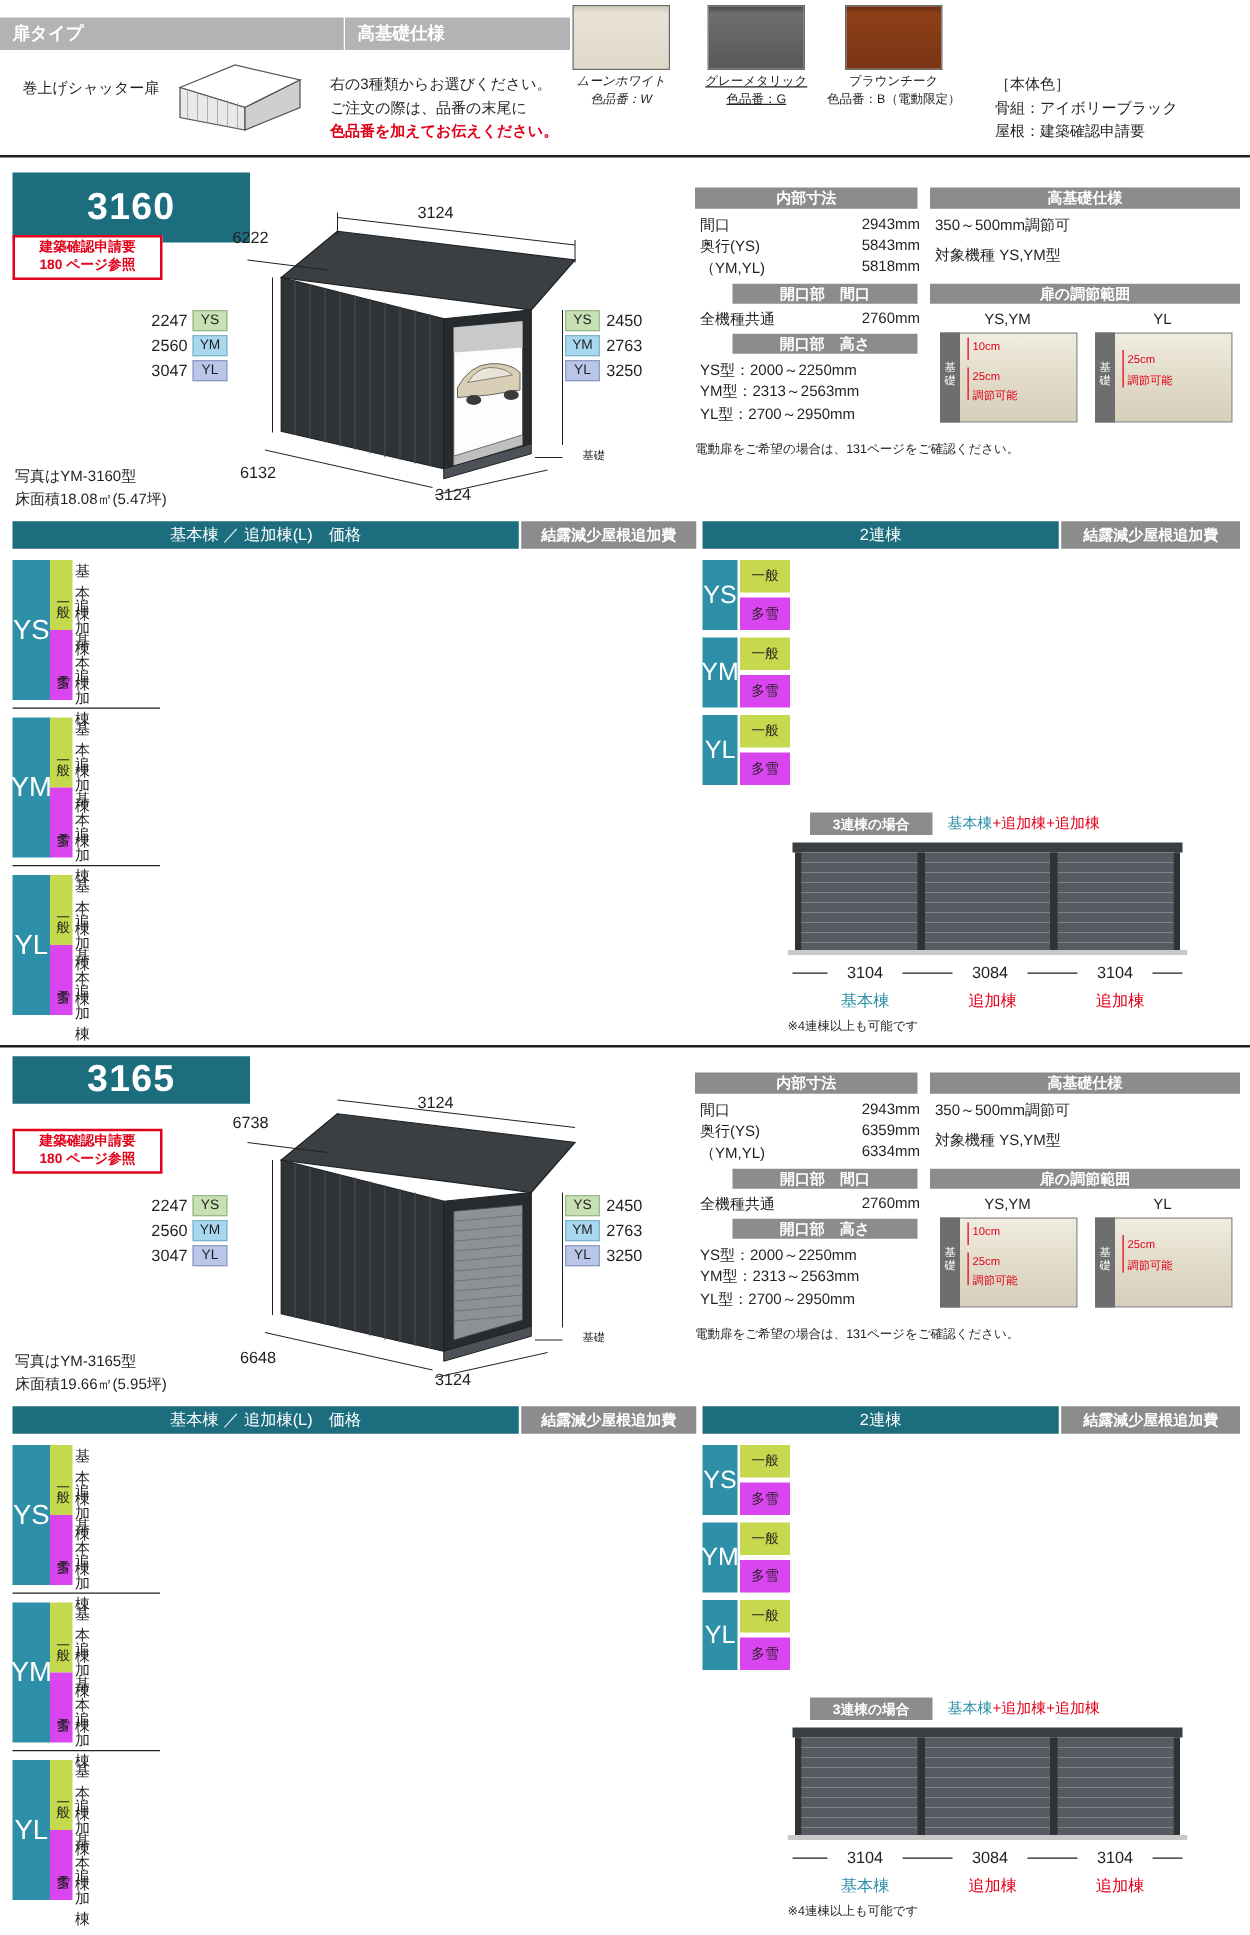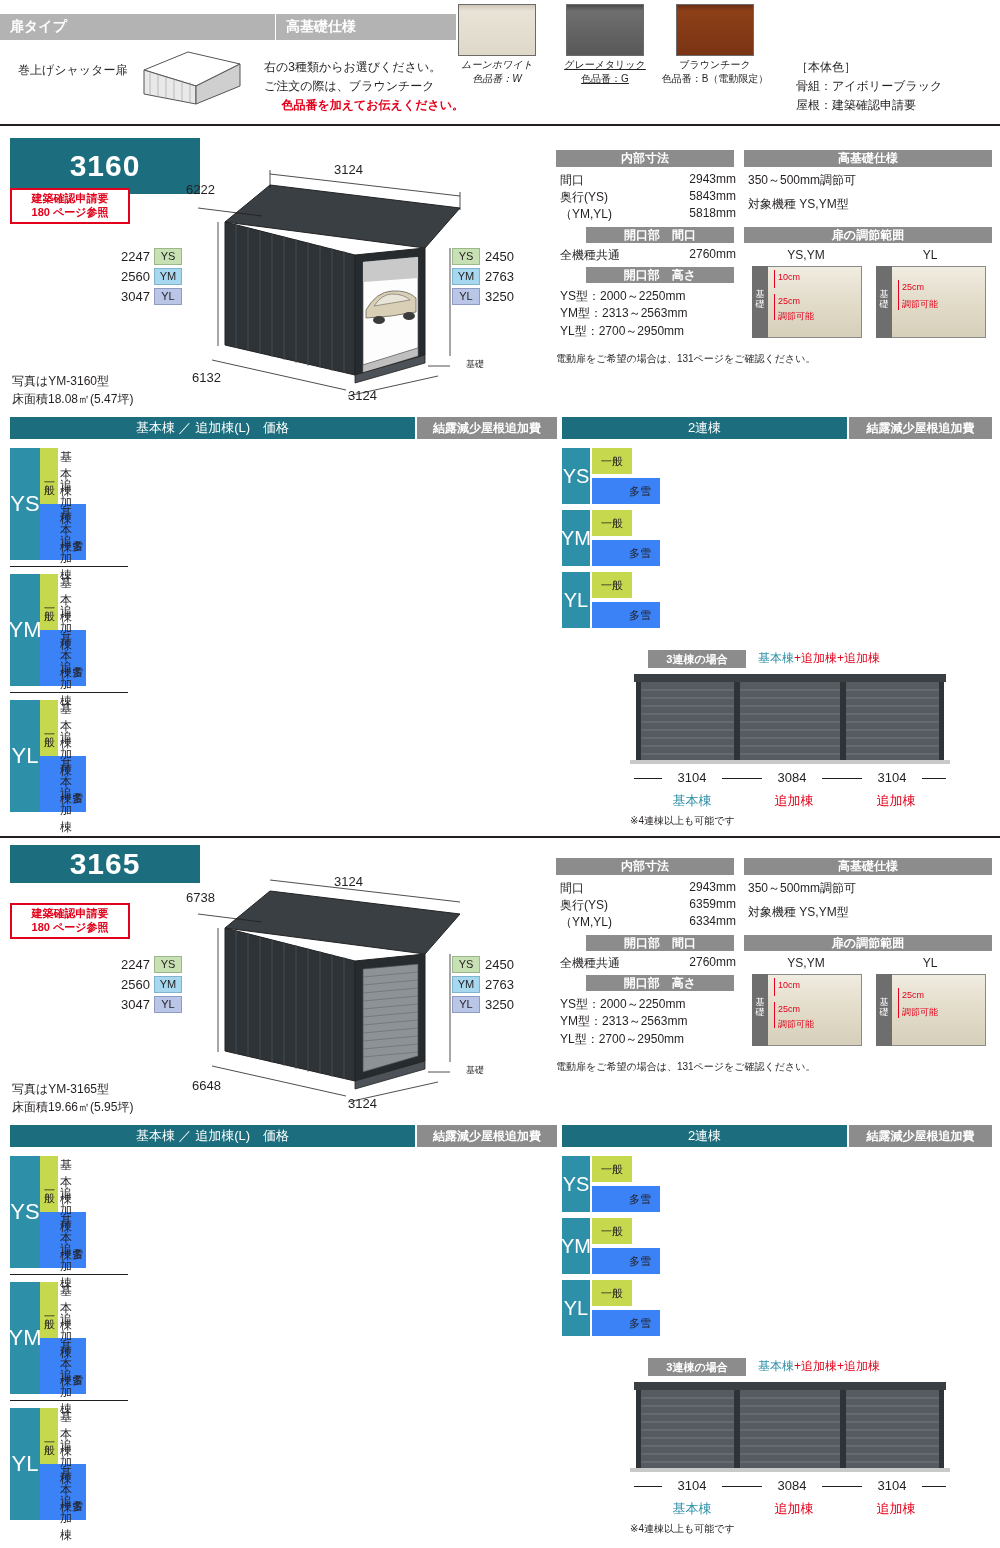--- a/index.html
+++ b/index.html
@@ -12,34 +12,34 @@
   .abs{position:absolute;}
   .hdrbar{background:#b3b3b3;color:#ffffff;font-weight:bold;font-size:14px;
           display:flex;align-items:center;padding-left:10px;}
   .graybar{background:#8c8c8c;color:#fff;font-size:12px;display:flex;
            align-items:center;justify-content:center;font-weight:bold;}
   .tealbar{background:#1c6e7e;color:#fff;}
   .small{font-size:10px;}
   .xsmall{font-size:9px;}
   .red{color:#e2001a;}
   .center{text-align:center;}
-  .bold{font-weight:bold;text-align:right;}
+  .bold{font-weight:bold;}
   .line{background:#231f20;}
   .ttl-num{font-family:"Liberation Sans",sans-serif;font-size:30px;color:#ffffff;
            font-weight:bold;letter-spacing:1px;}
 
   
   .swatch{width:78px;height:52px;border:1px solid #6b6b6b;box-sizing:border-box;}
   .sw-white{background:linear-gradient(180deg,#cfc8b8 0%,#e8e3d6 12%,#ded8c9 100%);}
   .sw-gray{background:linear-gradient(180deg,#4a4a4a 0%,#6e6e6e 12%,#585858 100%);}
   .sw-brown{background:linear-gradient(180deg,#6b2d12 0%,#8d3f18 12%,#7a3414 100%);}
 
   .tealcell{background:#2d8fa8;color:#fff;}
   .greencell{background:#c6d94e;}
-  .skycell{background:#3b82f6;padding-left:28px;}
+  .skycell{background:#d946ef;}
 
   .codebadge{border:2px solid #e2001a;color:#e2001a;font-size:11px;font-weight:bold;
              text-align:center;line-height:1.25;padding:2px 4px;background:#fff;}
 
   .dimline{height:1px;background:#231f20;}
 </style>
 </head>
 <body>
 
 <div class="abs hdrbar" style="left:0;top:14px;width:265px;height:26px;">
@@ -59,21 +59,21 @@
     <line x1="46" y1="34" x2="46" y2="55"></line>
       <line x1="54" y1="36" x2="54" y2="57"></line>
   </g>
 </svg>
 
 <div class="abs hdrbar" style="left:276px;top:14px;width:170px;height:26px;">
   <span>高基礎仕様</span>
 </div>
 <div class="abs" style="left:264px;top:58px;width:200px;line-height:1.6;">
   <div>右の3種類からお選びください。</div>
-  <div>ご注文の際は、ブラウンチーク</div>
+  <div>ご注文の際は、品番の末尾に</div>
   <div class="red bold">色品番を加えてお伝えください。</div>
 </div>
 
 <div class="abs" style="left:458px;top:4px;font-style:italic;">
   <div class="swatch sw-white"></div>
   <div class="small center" style="width:100px;margin-left:-11px;margin-top:2px;">ムーンホワイト</div>
   <div class="small center" style="width:100px;margin-left:-11px;">色品番：W</div>
 </div>
 <div class="abs" style="left:566px;top:4px;text-decoration:underline;">
   <div class="swatch sw-gray"></div>

